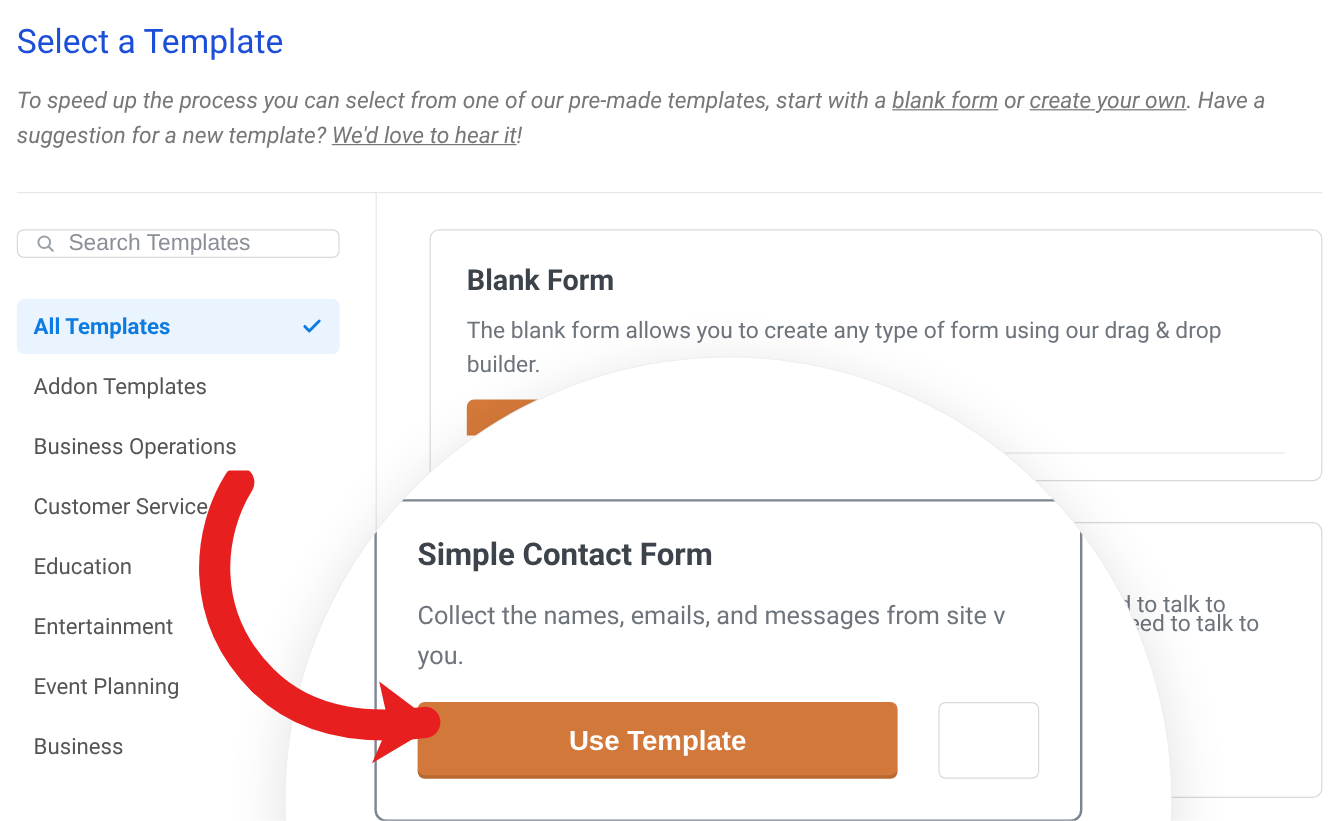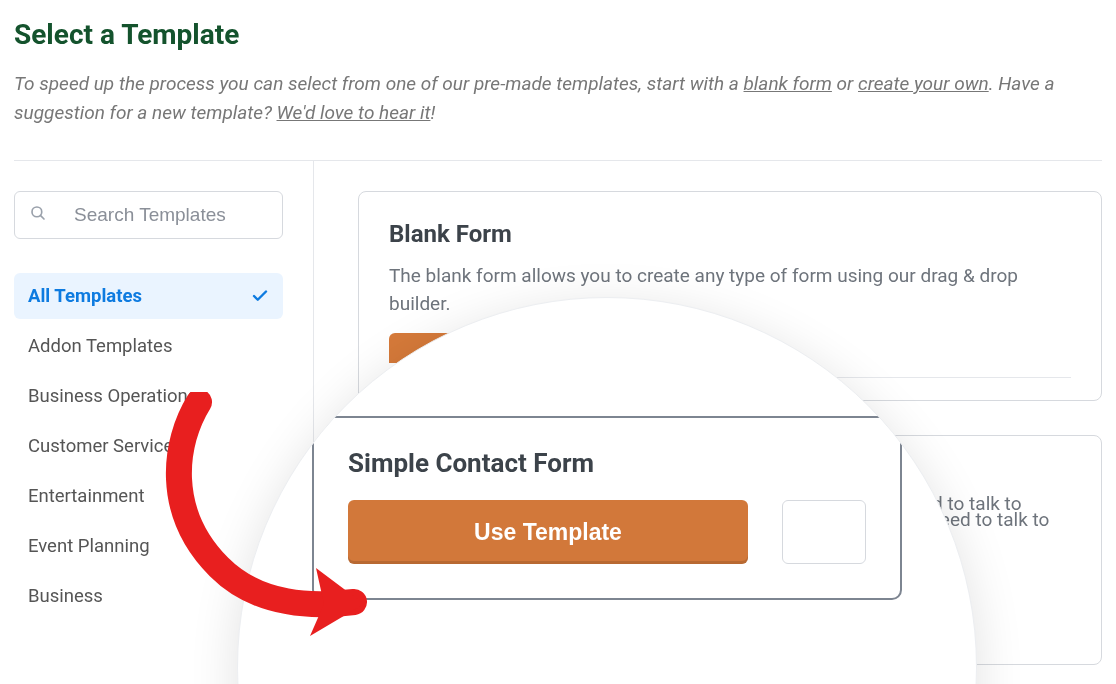--- a/index.html
+++ b/index.html
@@ -10,22 +10,22 @@
     width: 1116px;
     height: 684px;
     overflow: hidden;
     position: relative;
   }
   .page {
     padding: 18px 14px 0 14px;
   }
   .title {
     font-size: 28px;
-    font-weight: 700;
-    color: #14532d;
+    font-weight: 400;
+    color: #1d4ed8;
     margin-bottom: 18px;
   }
   .intro {
     font-size: 19px;
     color: #777;
     line-height: 1.55;
     margin-bottom: 10px;
     font-style: italic;
   }
   .intro a, .intro .linklike {
@@ -42,25 +42,25 @@
     display: flex;
     align-items: stretch;
   }
   .sidebar {
     width: 300px;
     padding: 30px 30px 0 0;
     border-right: 1px solid #e5e7eb;
   }
   .search-box {
     display: flex;
-    align-items: flex-start;
-    gap: 27px;
+    align-items: center;
+    gap: 10px;
     border: 1px solid #d6d9de;
     border-radius: 6px;
-    padding: 12px 14px;
+    padding: 0 14px;
     margin-bottom: 34px;
   }
   .search-box .icon {
     width: 18px; height: 18px; flex: 0 0 18px;
     color: #9aa1ab;
   }
   .search-box input {
     border: none;
     outline: none;
     font-size: 19px;
@@ -254,20 +254,24 @@
         </li>
         <li class="cat-item">
           <span>Business Operations</span>
 
         </li>
         <li class="cat-item">
           <span>Customer Service</span>
 
         </li>
         <li class="cat-item">
+          <span>Education</span>
+
+        </li>
+        <li class="cat-item">
           <span>Entertainment</span>
 
         </li>
         <li class="cat-item">
           <span>Event Planning</span>
 
         </li>
         <li class="cat-item">
           <span>Business</span>
 
@@ -290,20 +294,21 @@
 
       <span class="behind-text" style="left:608px; top:331px;">ed to talk to</span>
     </main>
   </div>
 </div>
 
 <div class="zoom-wrap">
   <div class="zoom-inner">
     <div class="zoom-card">
       <div class="zoom-title">Simple Contact Form</div>
+      <div class="zoom-desc">Collect the names, emails, and messages from site v you.</div>
       <div class="zoom-btnrow">
         <button class="zoom-btn primary">Use Template</button>
         <button class="zoom-btn secondary"></button>
       </div>
     </div>
   </div>
 </div>
 
 <svg class="arrow" viewBox="0 0 230 250">
   <path d="M 35 10

